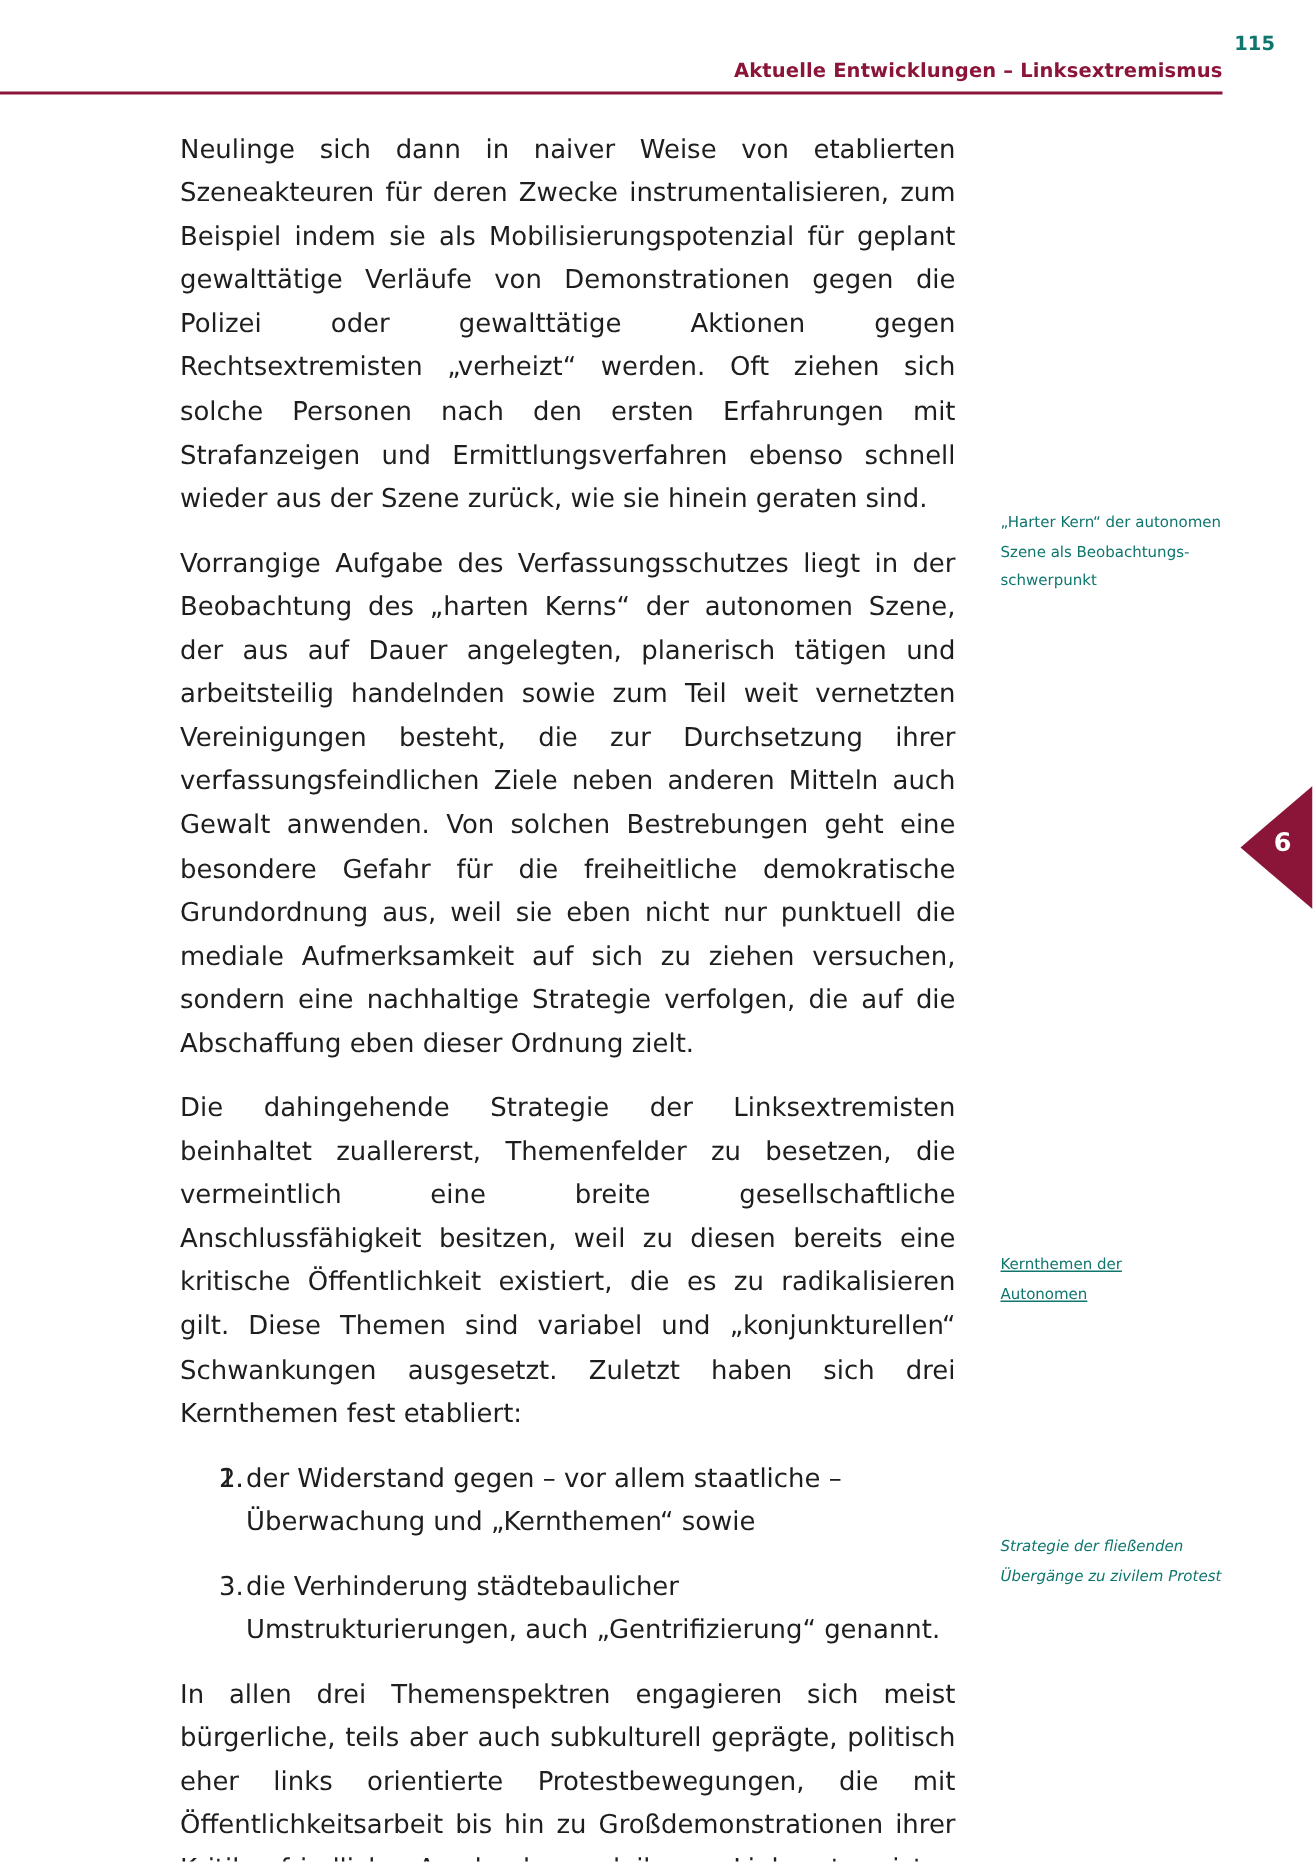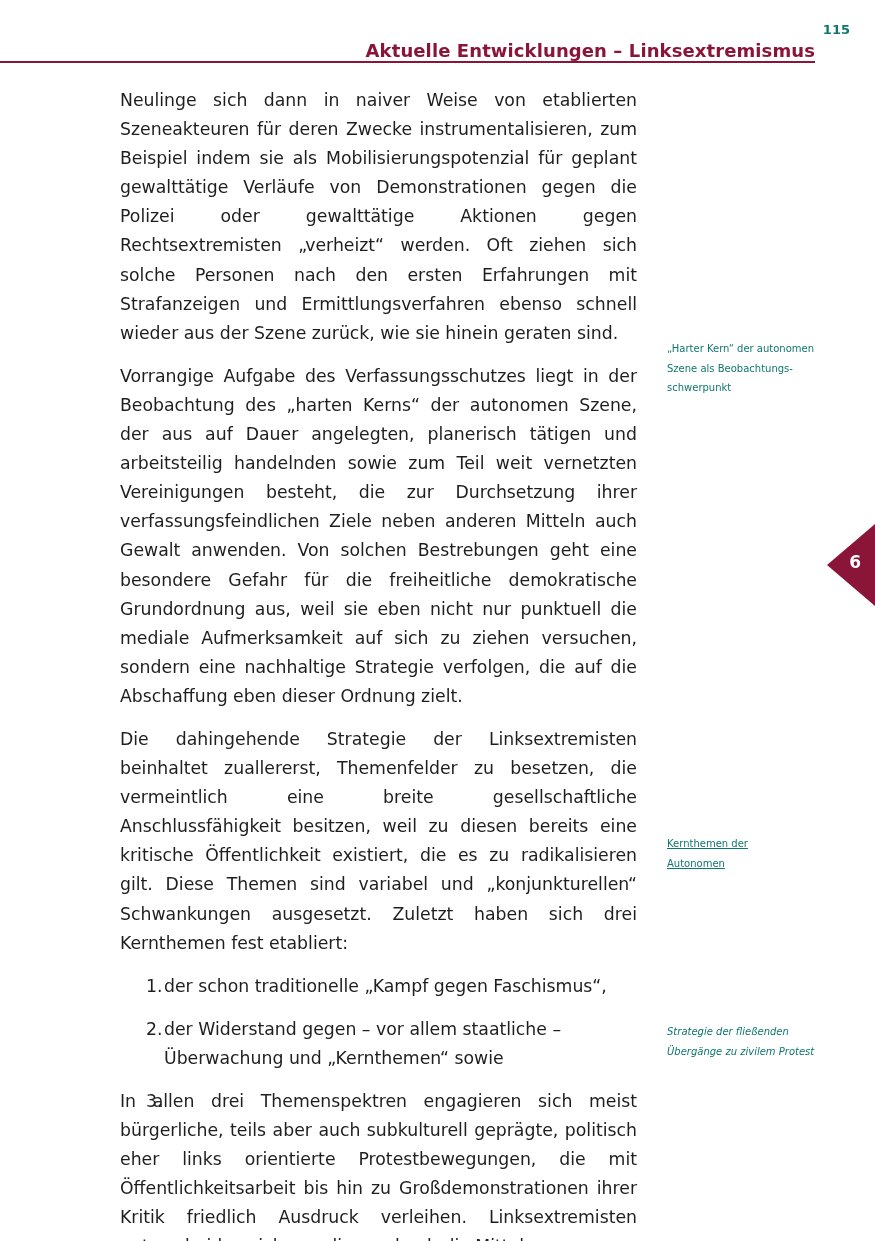--- a/index.html
+++ b/index.html
@@ -1,18 +1,18 @@
 <!DOCTYPE html>
 <html><head>
 <meta charset="utf-8">
 <style>
   html, body { margin:0; padding:0; background:#ffffff; }
   body { width:875px; height:1241px; position:relative; overflow:hidden;
          font-family:"DejaVu Sans","Liberation Sans",sans-serif; color:#1e1e1e; }
-  .header-title { position:absolute; top:40px; right:60px; font-size:18px; font-weight:bold; color:#8b1538; letter-spacing:0.1px; }
+  .header-title { position:absolute; top:40px; right:60px; font-size:13px; font-weight:bold; color:#8b1538; letter-spacing:0.1px; }
   .header-page { position:absolute; top:22px; right:25px; font-size:13px; font-weight:bold; color:#0f766e; }
   .header-rule { position:absolute; top:61px; left:0; width:815px; height:2px; background:#8b1538; }
   .main { position:absolute; left:106px; top:86px; width:531px; font-size:17.3px; line-height:29.1px; }
   .main p { margin:0 0 14px 14px; text-align:justify; hyphens:manual; }
   .main ol { margin:0 0 14px 0; padding-left:58px; list-style:none; }
   .main ol li { margin-bottom:14px; position:relative; text-align:left; }
   .main ol li .num { position:absolute; left:-18px; }
   .side { position:absolute; left:667px; font-size:10px; line-height:19.5px; color:#0f766e; width:160px; }
   .tab { position:absolute; right:0; top:524px; width:0; height:0;
          border-top:41px solid transparent; border-bottom:41px solid transparent; border-right:48px solid #8b1538; }
@@ -23,23 +23,23 @@
 
 <div class="header-title">Aktuelle Entwicklungen – Linksextremismus</div>
 <div class="header-page">115</div>
 <div class="header-rule"></div>
 
 <div class="main">
   <p>Neulinge sich dann in naiver Weise von etablierten Szeneakteuren für deren Zwecke instrumentalisieren, zum Beispiel indem sie als Mobilisierungspotenzial für geplant gewalttätige Verläufe von De­monstrationen gegen die Polizei oder gewalttätige Aktionen gegen Rechtsextremisten „verheizt“ werden. Oft ziehen sich solche Per­sonen nach den ersten Erfahrungen mit Strafanzeigen und Ermitt­lungsverfahren ebenso schnell wieder aus der Szene zurück, wie sie hinein geraten sind.</p>
   <p>Vorrangige Aufgabe des Verfassungsschutzes liegt in der Beobach­tung des „harten Kerns“ der autonomen Szene, der aus auf Dauer angelegten, planerisch tätigen und arbeitsteilig handelnden sowie zum Teil weit vernetzten Vereinigungen besteht, die zur Durch­setzung ihrer verfassungsfeindlichen Ziele neben anderen Mitteln auch Gewalt anwenden. Von solchen Bestrebungen geht eine be­sondere Gefahr für die freiheitliche demokratische Grundordnung aus, weil sie eben nicht nur punktuell die mediale Aufmerksamkeit auf sich zu ziehen versuchen, sondern eine nachhaltige Strategie verfolgen, die auf die Abschaffung eben dieser Ordnung zielt.</p>
   <p>Die dahingehende Strategie der Linksextremisten beinhaltet zual­lererst, Themenfelder zu besetzen, die vermeintlich eine breite ge­sellschaftliche Anschlussfähigkeit besitzen, weil zu diesen bereits eine kritische Öffentlichkeit existiert, die es zu radikalisieren gilt. Diese Themen sind variabel und „konjunkturellen“ Schwankungen ausgesetzt. Zuletzt haben sich drei Kernthemen fest etabliert:</p>
   <ol>
-    <li><span class="num">1.</span><span>der schon traditionelle „Kampf gegen Faschismus“,</span></li>
+    <li><span class="num">1.</span></li>
     <li><span class="num">2.</span><span>der Widerstand gegen – vor allem staatliche – Überwachung und „Kernthemen“ sowie</span></li>
-    <li><span class="num">3.</span></li>
+    <li><span class="num">3.</span><span>die Verhinderung städtebaulicher Umstrukturierungen, auch „Gentrifizierung“ genannt.</span></li>
   </ol>
   <p>In allen drei Themenspektren engagieren sich meist bürgerliche, teils aber auch subkulturell geprägte, politisch eher links orien­tierte Protestbewegungen, die mit Öffentlichkeitsarbeit bis hin zu Großdemonstrationen ihrer Kritik friedlich Ausdruck verleihen. Linksextremisten unterscheiden sich von diesen durch die Mittel</p>
 </div>
 
 <div class="side" style="top:339px;">„Harter Kern“ der autonomen Szene als Beobachtungs­schwerpunkt</div>
 <div class="side" style="top:834px; width:110px;text-decoration:underline;">Kernthemen der Autonomen</div>
 <div class="side" style="top:1022px; width:155px;font-style:italic;">Strategie der fließenden Übergänge zu zivilem Protest</div>
 
 <div class="tab"></div>
 <div class="tab-num">6</div>

